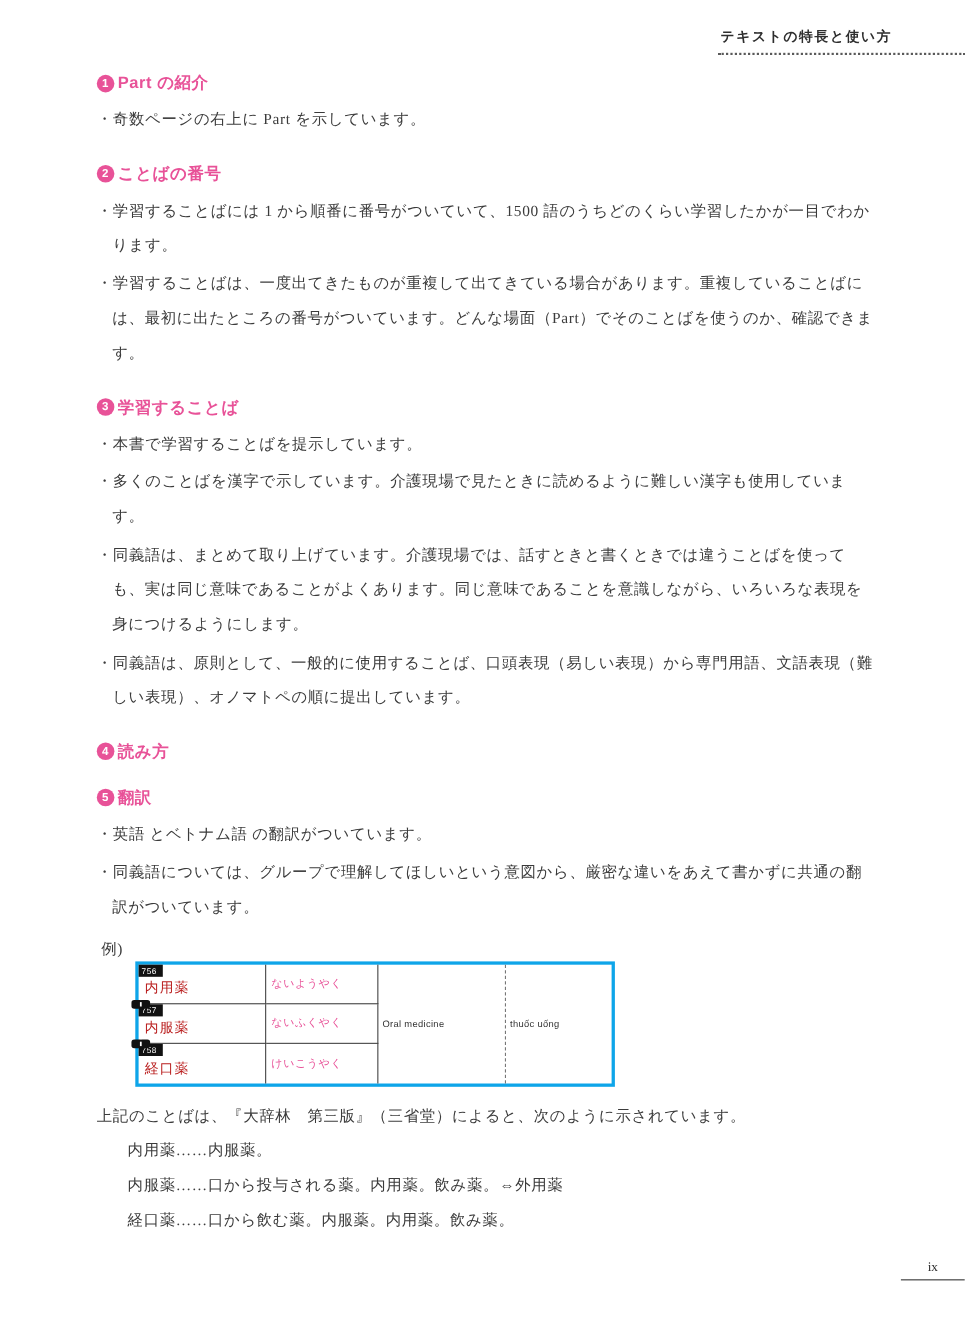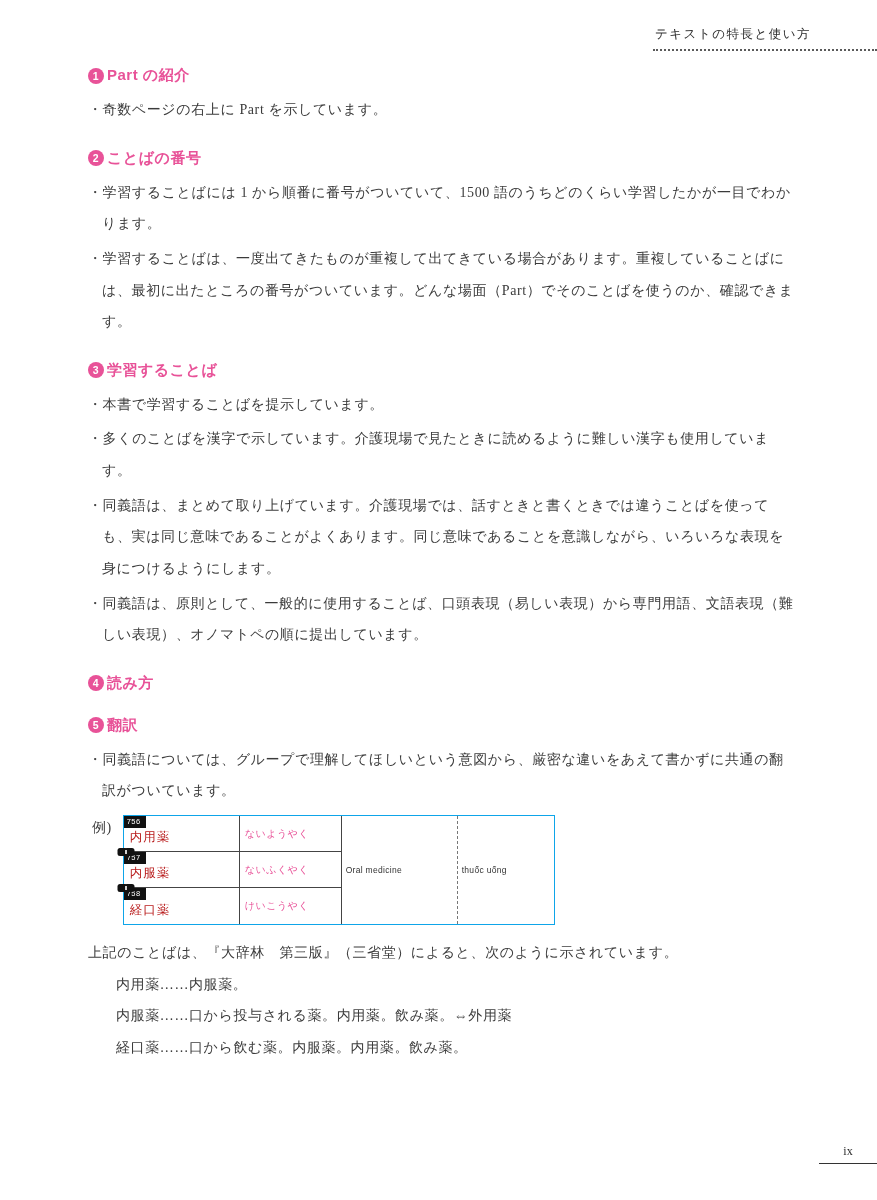--- a/index.html
+++ b/index.html
@@ -11,21 +11,21 @@
   }
   .page { position:absolute; inset:0; }
 
   
   .running-header {
     position:absolute; top:24px; right:0; width:224px;
     border-bottom:2px dotted #5a5a5a; padding:0 4px 6px 2px;
   }
   .running-header span {
     font-family:"Liberation Sans","DejaVu Sans",sans-serif;
-    font-weight:normal; font-size:12.5px; letter-spacing:1.5px; color:#2e2e2e;
+    font-weight:bold; font-size:12.5px; letter-spacing:1.5px; color:#2e2e2e;
   }
 
   .content { position:absolute; top:60px; left:88px; width:706px; }
 
   .section-heading {
     font-family:"Liberation Sans","DejaVu Sans",sans-serif;
     font-size:15px; font-weight:bold; color:#e85298;
     margin:23px 0 9px 0; display:flex; align-items:center; gap:3px;
     letter-spacing:0.5px;
   }
@@ -41,21 +41,21 @@
     padding-left:1em; text-indent:-1em; margin-bottom:3px;
   }
 
   
   .example-block { display:flex; align-items:flex-start; margin:8px 0 12px 4px; }
   .example-label { font-size:14px; letter-spacing:0.5px; margin-right:11px; padding-top:4px; }
   .example-table {
     display:grid;
     grid-template-columns:116px 102px 116px 96px;
     grid-auto-rows:36px;
-    border:1px solid #0ea5e9; position:relative; background:#fff;
+    border:3px solid #0ea5e9; position:relative; background:#fff;margin-top:24px;
   }
   .cell { position:relative; font-family:"Liberation Sans","DejaVu Sans",sans-serif; }
   .word-cell {
     grid-column:1; border-right:1px solid #444;
     display:flex; align-items:flex-end; padding:2px 5px 5px 6px;
   }
   .word-cell.rsep, .reading-cell.rsep { border-bottom:1px solid #444; }
   .word { font-size:12.5px; color:#b91c1c; letter-spacing:1px; }
   .badge {
     position:absolute; top:0; left:0; background:#111; color:#fff;
@@ -124,20 +124,21 @@
 
     <h2 class="section-heading">
       <span class="num-circle">4</span>
       <span>読み方</span>
     </h2>
 
     <h2 class="section-heading">
       <span class="num-circle">5</span>
       <span>翻訳</span>
     </h2>
+    <p class="bullet"><span>・</span><span>英語 とベトナム語 の翻訳がついています。</span></p>
     <p class="bullet"><span>・</span><span>同義語については、グループで理解してほしいという意図から、厳密な違いをあえて書かずに共通の翻訳がついています。</span></p>
 
     <div class="example-block">
       <span class="example-label">例)</span>
       <div class="example-table">
 
         <div class="cell word-cell rsep" style="grid-row:1">
           <span class="badge">756</span>
           <span class="word">内用薬</span>
         </div>

